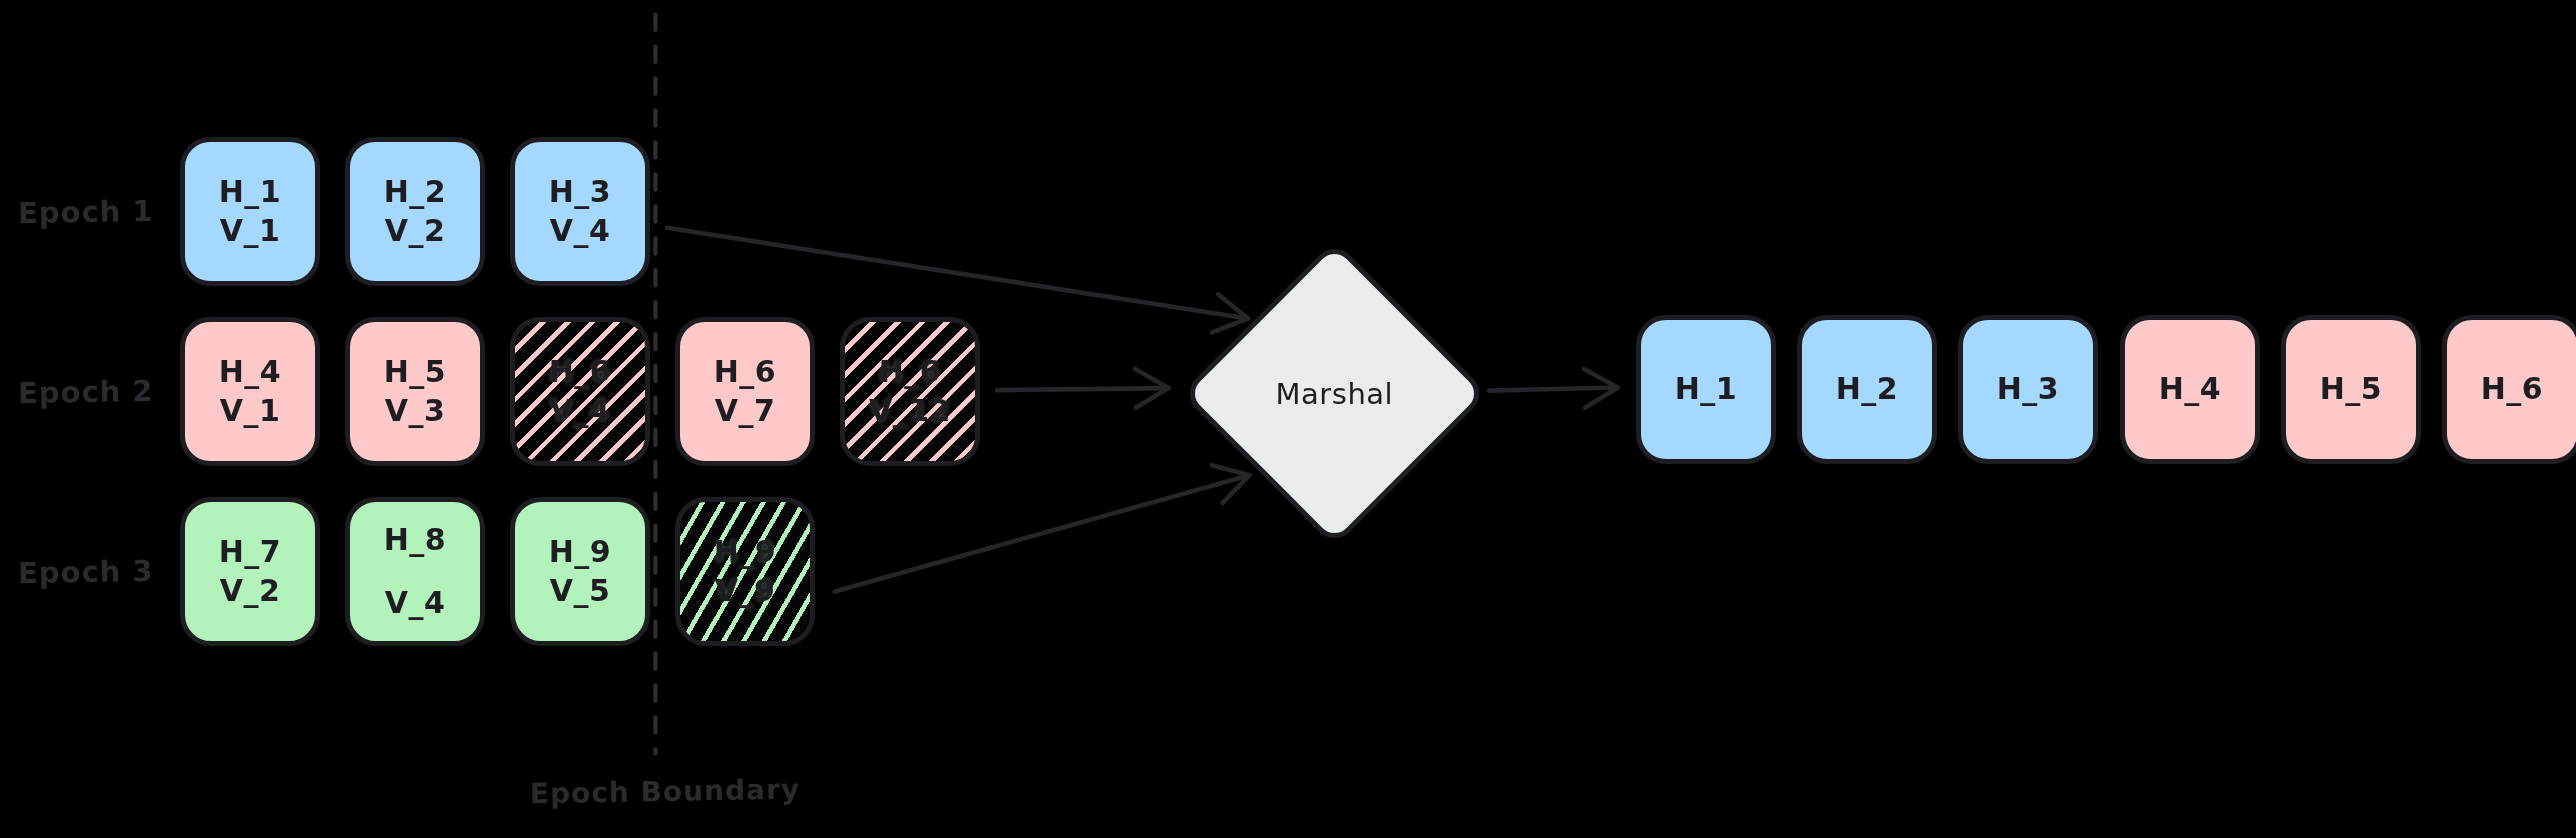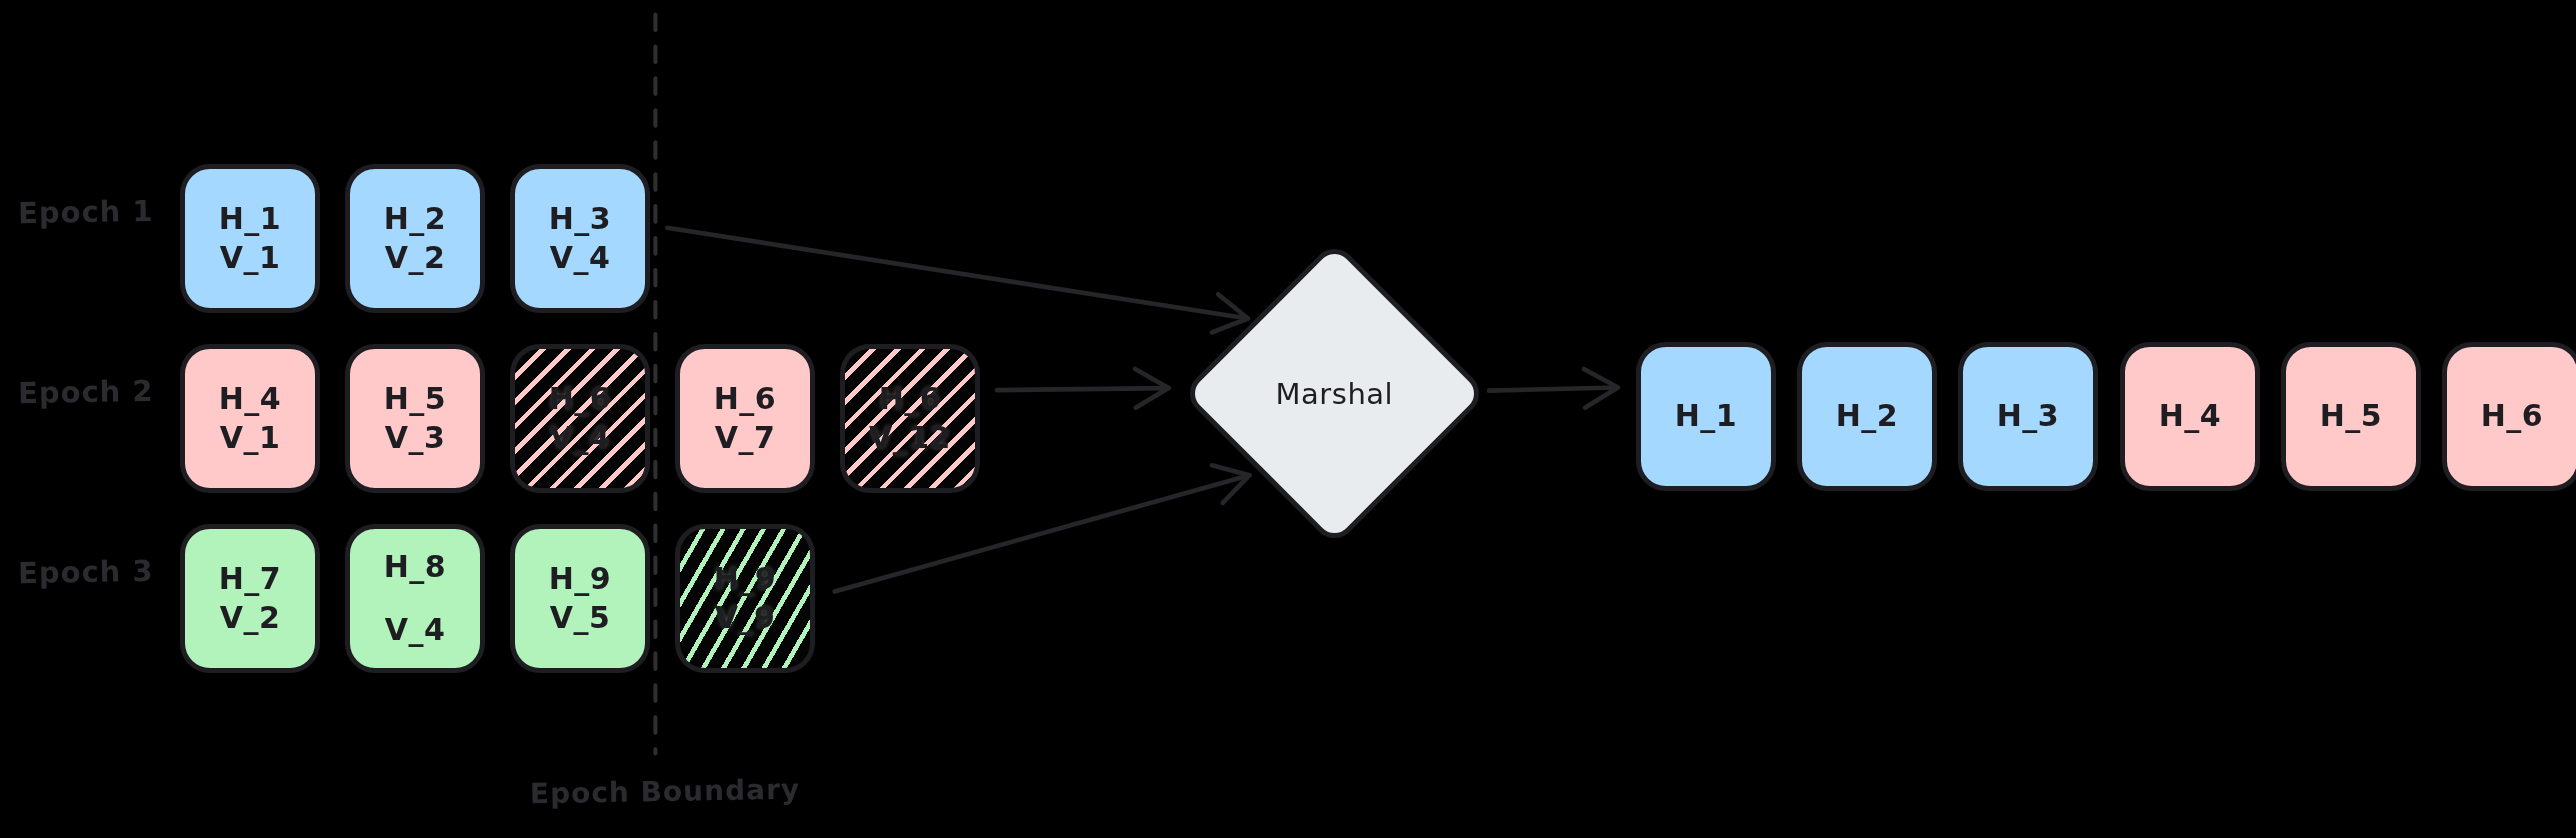--- a/index.html
+++ b/index.html
@@ -18,25 +18,24 @@
     display:flex; align-items:center; justify-content:flex-start;
     font-size:29px; font-weight:600; color:var(--label); letter-spacing:1px;
     transform:rotate(-1deg);
   }
   .box{
     position:absolute; width:140px; height:149px; box-sizing:border-box;
     border:5.2px solid var(--stroke); border-radius:30px;
     display:flex; flex-direction:column; align-items:center; justify-content:center;
     gap:4.1px; font-size:30px; font-weight:600; color:var(--stroke); letter-spacing:0.5px;
     line-height:1.15;
-    margin-top:27px;
   }
   .box.blue{background:var(--blue);}
   .box.pink{background:var(--pink);}
-  .box.green{background:var(--green);}
+  .box.green{background:var(--green);border-radius:31px;}
   .box.hatched.pink{
     background:repeating-linear-gradient(135deg, var(--pink) 0 4.6px, #040404 4.6px 17.5px);
   }
   .box.hatched.green{
     background:repeating-linear-gradient(120deg, var(--green) 0 4.6px, #040404 4.6px 17.5px);
   }
   .box.hatched span{ text-shadow:0 0 5.2px rgba(255,220,220,0.35); }
   .box.hatched.green span{ text-shadow:0 0 5.2px rgba(200,255,210,0.35); }
   #marshal{
     position:absolute; left:1226px; top:285px; width:207px; height:207px;

